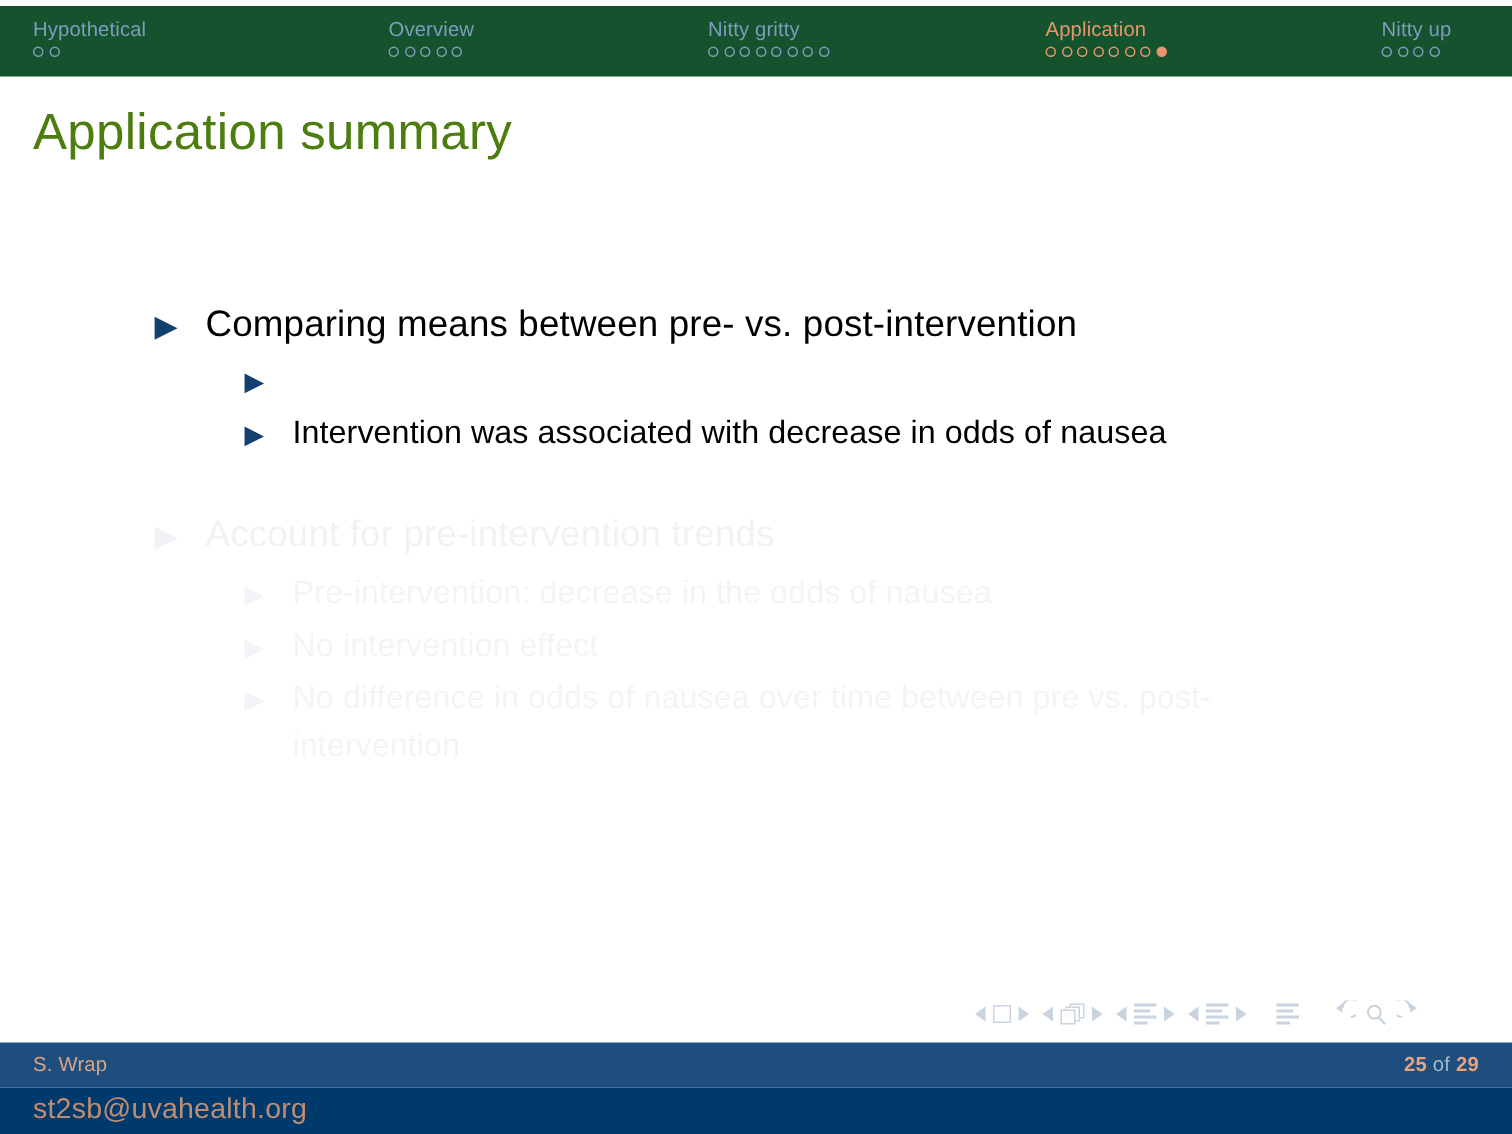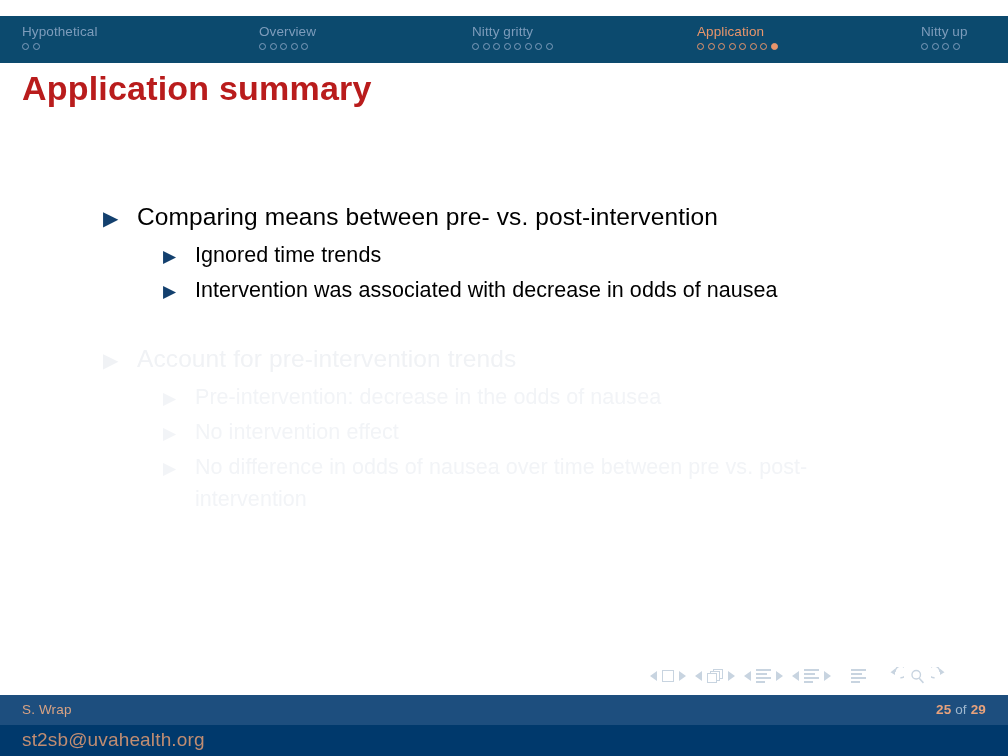--- a/index.html
+++ b/index.html
@@ -12,24 +12,24 @@
     height: 756px;
     position: relative;
     overflow: hidden;
     font-family: "Liberation Sans", sans-serif;
     -webkit-font-smoothing: antialiased;
   }
 
   
   .nav-bar {
     position: absolute;
-    top: 16px; left: 0;
+    top: 4px; left: 0;
     width: 1008px;
     height: 47px;
-    background: #0c4a6e;
+    background: #14532d;
     display: flex;
     align-items: flex-start;
   }
   .nav-section {
     position: absolute;
     top: 8px;
   }
   .nav-label {
     font-size: 13.5px;
     line-height: 15px;
@@ -62,22 +62,22 @@
     border-color: #e8956b;
   }
 
   
   .slide-title {
     position: absolute;
     top: 66px;
     left: 22px;
     font-size: 34px;
     line-height: 44px;
-    color: #b91c1c;
-    font-weight: bold;
+    color: #4d7c0f;
+    font-weight: normal;
     letter-spacing: 0.2px;
   }
 
   
   .content {
     position: absolute;
     top: 200px;
     left: 0;
     width: 1008px;
   }
@@ -314,21 +314,20 @@
 
 <div class="content">
 
   <div class="block">
     <div class="lvl1">
       <span class="bullet-tri">▶</span>
       <span class="bullet-text">Comparing means between pre- vs. post-intervention</span>
     </div>
     <div class="lvl2 sub">
       <span class="bullet-tri">▶</span>
-      <span class="bullet-text">Ignored time trends</span>
     </div>
     <div class="lvl2 sub">
       <span class="bullet-tri">▶</span>
       <span class="bullet-text">Intervention was associated with decrease in odds of nausea</span>
     </div>
   </div>
 
   <div class="gap-between-blocks"></div>
 
   <div class="block dimmed">

